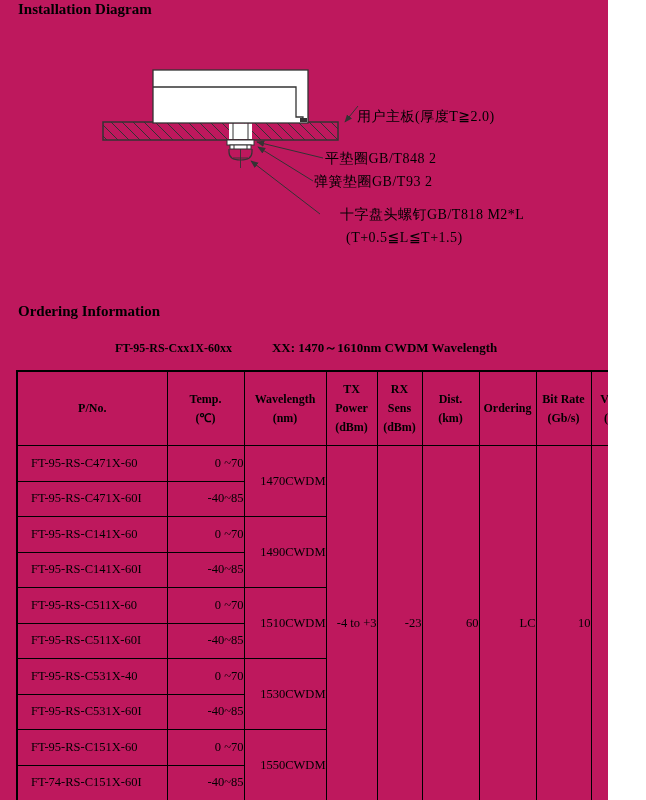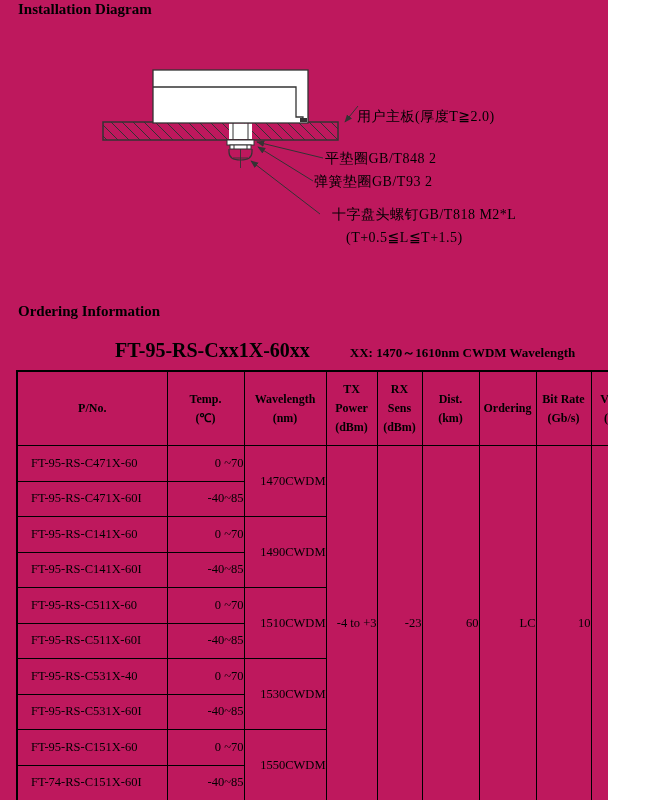--- a/index.html
+++ b/index.html
@@ -2,29 +2,29 @@
 <html><head>
 <meta charset="utf-8">
 <style>
   html,body{margin:0;padding:0;background:#fff;}
   .page{position:relative;width:584px;height:800px;background:#be185d;
         font-family:"Liberation Serif",serif;color:#000;overflow:hidden;padding-left:24px;}
   .heading{position:absolute;font-weight:bold;font-size:15px;white-space:nowrap;}
   #heading-installation{left:18px;top:1px;}
   #heading-ordering{left:18px;top:303px;}
   .table-title{position:absolute;left:115px;top:339px;display:flex;align-items:baseline;white-space:nowrap;}
-  .table-title .part{font-weight:bold;font-size:20px;}
+  .table-title .part{font-weight:bold;font-size:12px;}
   .table-title .note{font-weight:bold;font-size:13px;margin-left:40px;}
   svg.diagram{position:absolute;left:0;top:0;pointer-events:none;}
   .dlabel{position:absolute;font-size:14px;white-space:nowrap;
           font-family:"Liberation Serif",serif;letter-spacing:0.5px;}
   #lbl-board{left:357px;top:99px;margin-top:9px;}
   #lbl-flat-washer{left:325px;top:150px;}
   #lbl-spring-washer{left:314px;top:173px;}
-  #lbl-screw{left:332px;top:206px;}
+  #lbl-screw{left:340px;top:206px;}
   #lbl-screw-note{left:318px;top:229px;margin-left:28px;}
   table.spec{position:absolute;left:16px;top:370px;border-collapse:collapse;
              table-layout:fixed;width:618px;border:2px solid #000;}
   table.spec th,table.spec td{border:1px solid #000;padding:0;overflow:hidden;}
   table.spec th{font-size:12px;font-weight:bold;text-align:center;vertical-align:middle;height:73px;}
   table.spec th .hline{display:block;line-height:19px;}
   table.spec td{font-size:12.5px;text-align:right;vertical-align:middle;height:34.5px;}
   table.spec td.pno{text-align:left;padding-left:13px;}
   table.spec tr{height:34.5px;}
 </style>

